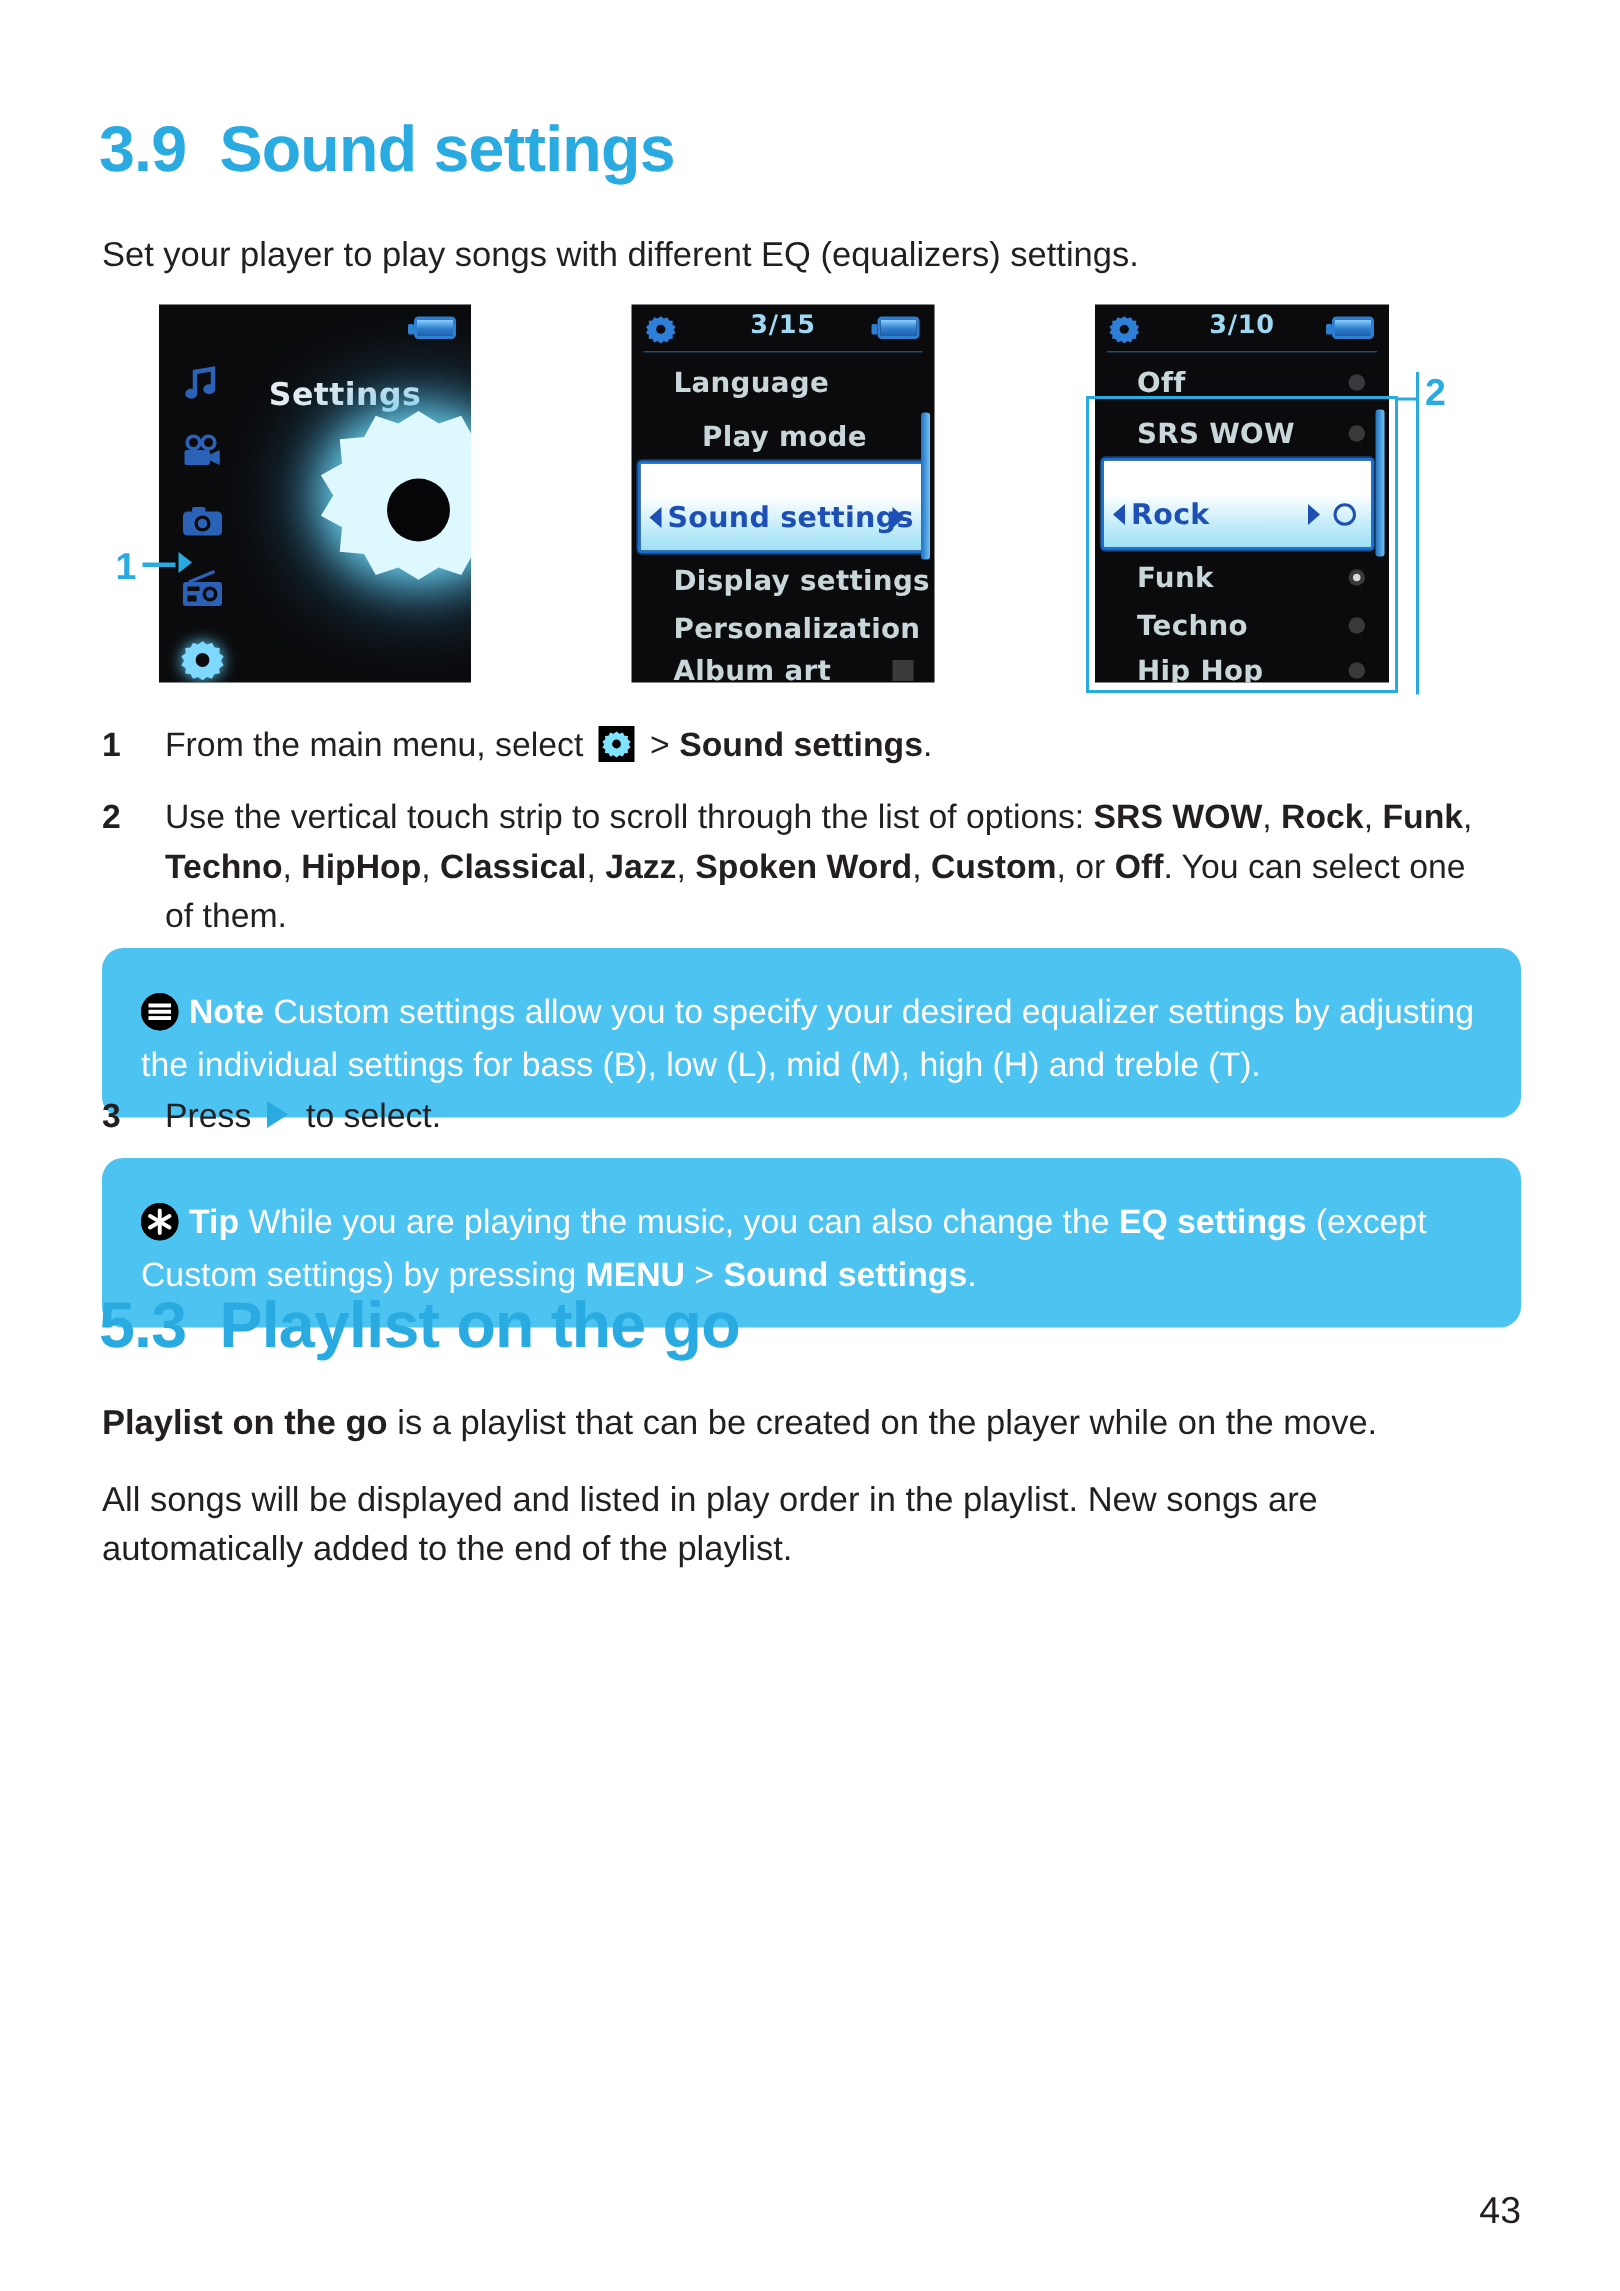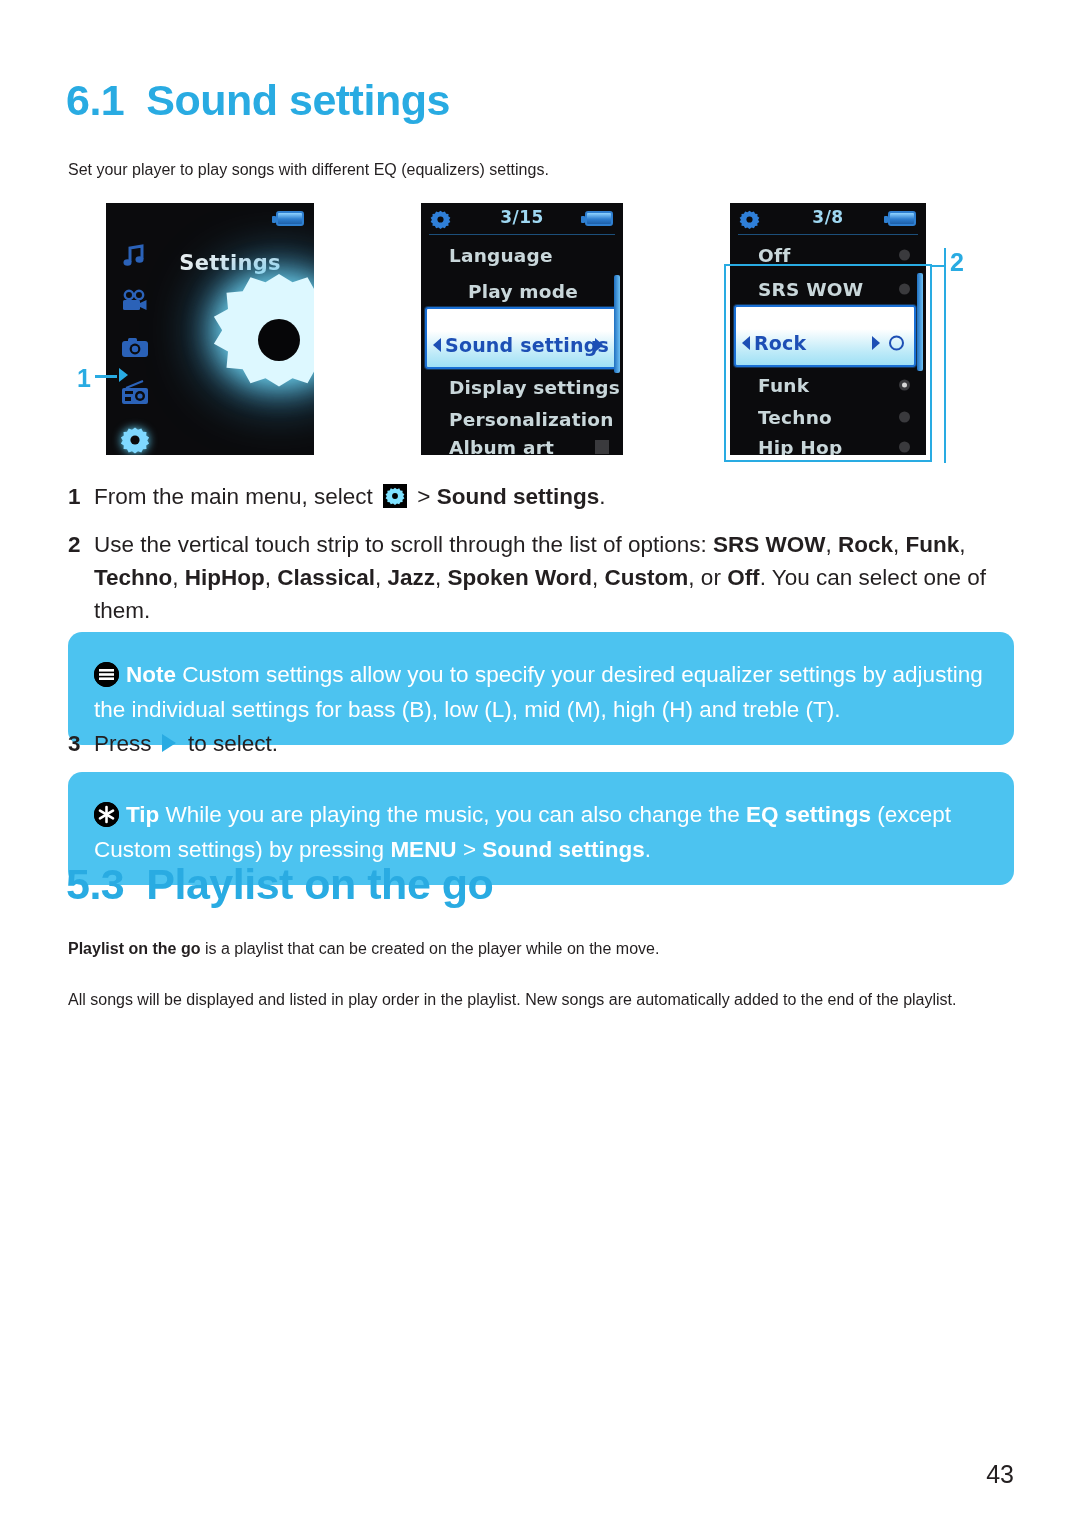--- a/index.html
+++ b/index.html
@@ -22,33 +22,33 @@
     font-weight:bold;
     letter-spacing:-0.5px;
     white-space:nowrap;
   }
   .h-sec .num { margin-right:22px; }
   .h-sec .ttl { font-weight:bold; }
 
   
   .para {
     position:absolute;
-    font-size:16px;
+    font-size:23px;
     line-height:33px;
     color:#231f20;
   }
   .b { font-weight:bold; }
 
   
   .step { position:absolute; font-size:22.5px; line-height:33px; }
   .step .n {
     position:absolute; left:0; top:0;
     font-weight:bold; width:26px; text-align:left;
   }
-  .step .t { display:block; margin-left:26px; }
+  .step .t { display:block; margin-left:42px; }
 
   
   .gear-chip {
     display:inline-block; vertical-align:-4px;
     width:24px; height:24px; background:#000;
     position:relative; margin:0 4px;
   }
   .gear-chip svg { position:absolute; left:2px; top:2px; }
 
   
@@ -212,21 +212,21 @@
     position:absolute; right:66px; bottom:38px;
     font-size:25px; color:#231f20;
   }
 </style>
 </head>
 <body>
 
 <div class="page">
 
   <div class="h-sec" style="left:66px; top:76px;">
-    <span class="num">6.1</span><span class="ttl">Sound settings</span>
+    <span class="num">3.9</span><span class="ttl">Sound settings</span>
   </div>
 
   <div class="para" style="left:68px; top:153px; width:900px;">Set your player to play songs with different EQ (equalizers) settings.</div>
 
   <div class="dev" style="left:106px; top:203px; width:208px; height:252px;">
     <div class="dev-status">
       <div class="battery"></div>
     </div>
 
     <div class="dev-title">Settings</div>
@@ -331,21 +331,21 @@
   </div>
 
   <div class="dev" style="left:730px; top:203px; width:196px; height:252px;">
     <div class="dev-status">
       <div class="status-gear">
         <svg width="21" height="21" viewBox="0 0 30 30">
           <path d="M15 2.5 l3 2.2 3.3-1.2 1.7 3.2 3.5.3 -.3 3.5 2.9 2 -1.8 3 1.8 3 -2.9 2 .3 3.5 -3.5.3 -1.7 3.2 -3.3-1.2 -3 2.2 -3-2.2 -3.3 1.2 -1.7-3.2 -3.5-.3 .3-3.5 -2.9-2 1.8-3 -1.8-3 2.9-2 -.3-3.5 3.5-.3 1.7-3.2 3.3 1.2 z" fill="#2f7fd8"></path>
           <circle cx="15" cy="15" r="4.4" fill="#0b0b0d"></circle>
         </svg>
       </div>
-      <div class="status-count">3/8</div>
+      <div class="status-count">3/10</div>
       <div class="battery"></div>
     </div>
     <div class="status-rule"></div>
 
     <div class="row" style="top:36px;">
       <span>Off</span>
       <span class="dot"></span>
     </div>
     <div class="row" style="top:70px;">
       <span>SRS WOW</span>

